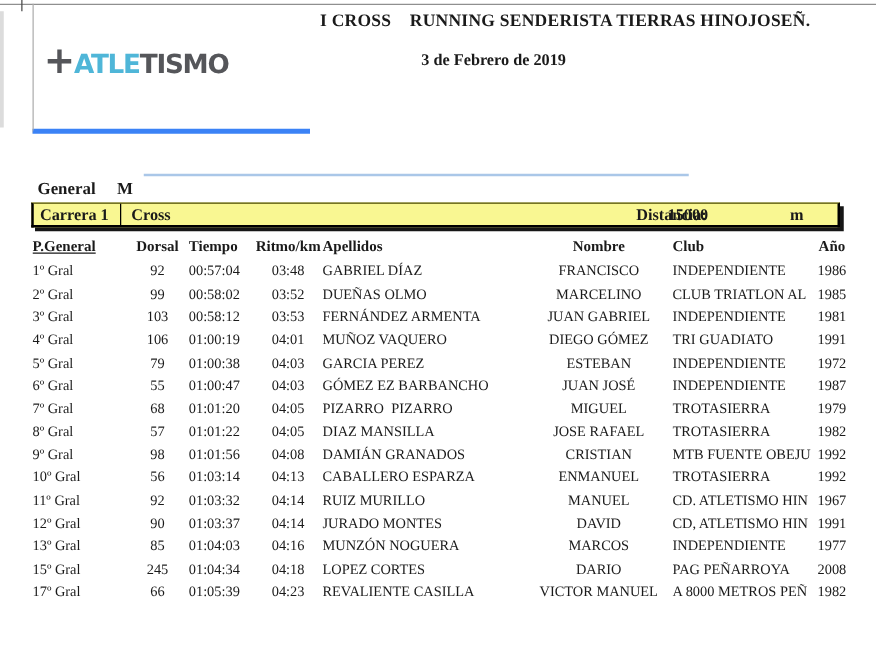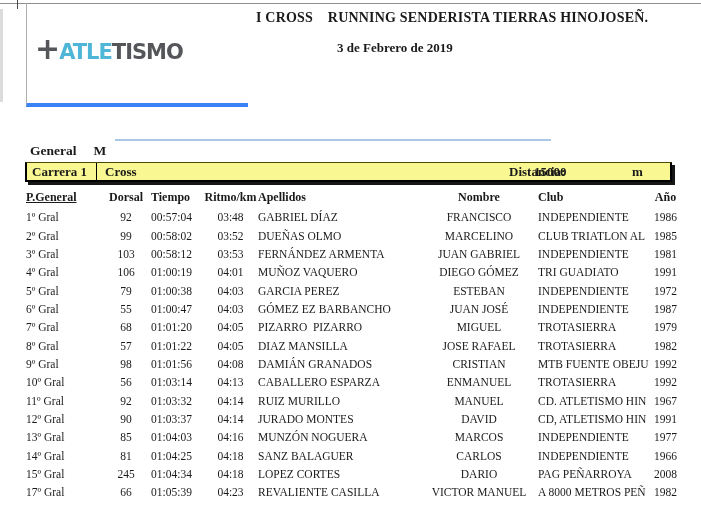--- a/index.html
+++ b/index.html
@@ -252,30 +252,20 @@
           <td class="c0">13º Gral</td>
           <td class="c1">85</td>
           <td class="c2">01:04:03</td>
           <td class="c3">04:16</td>
           <td class="c4">MUNZÓN NOGUERA</td>
           <td class="c5">MARCOS</td>
           <td class="c6">INDEPENDIENTE</td>
           <td class="c7">1977</td>
         </tr>
         <tr>
-          <td class="c0">14º Gral</td>
-          <td class="c1">81</td>
-          <td class="c2">01:04:25</td>
-          <td class="c3">04:18</td>
-          <td class="c4">SANZ BALAGUER</td>
-          <td class="c5">CARLOS</td>
-          <td class="c6">INDEPENDIENTE</td>
-          <td class="c7">1966</td>
-        </tr>
-        <tr>
           <td class="c0">15º Gral</td>
           <td class="c1">245</td>
           <td class="c2">01:04:34</td>
           <td class="c3">04:18</td>
           <td class="c4">LOPEZ CORTES</td>
           <td class="c5">DARIO</td>
           <td class="c6">PAG PEÑARROYA</td>
           <td class="c7">2008</td>
         </tr>
         <tr>

